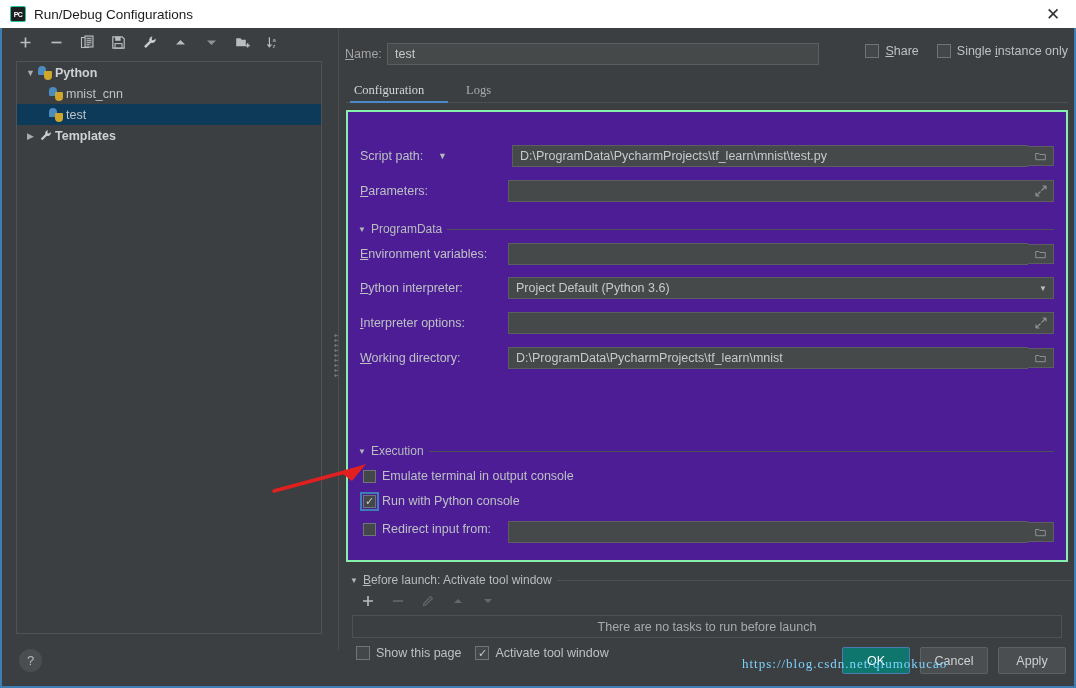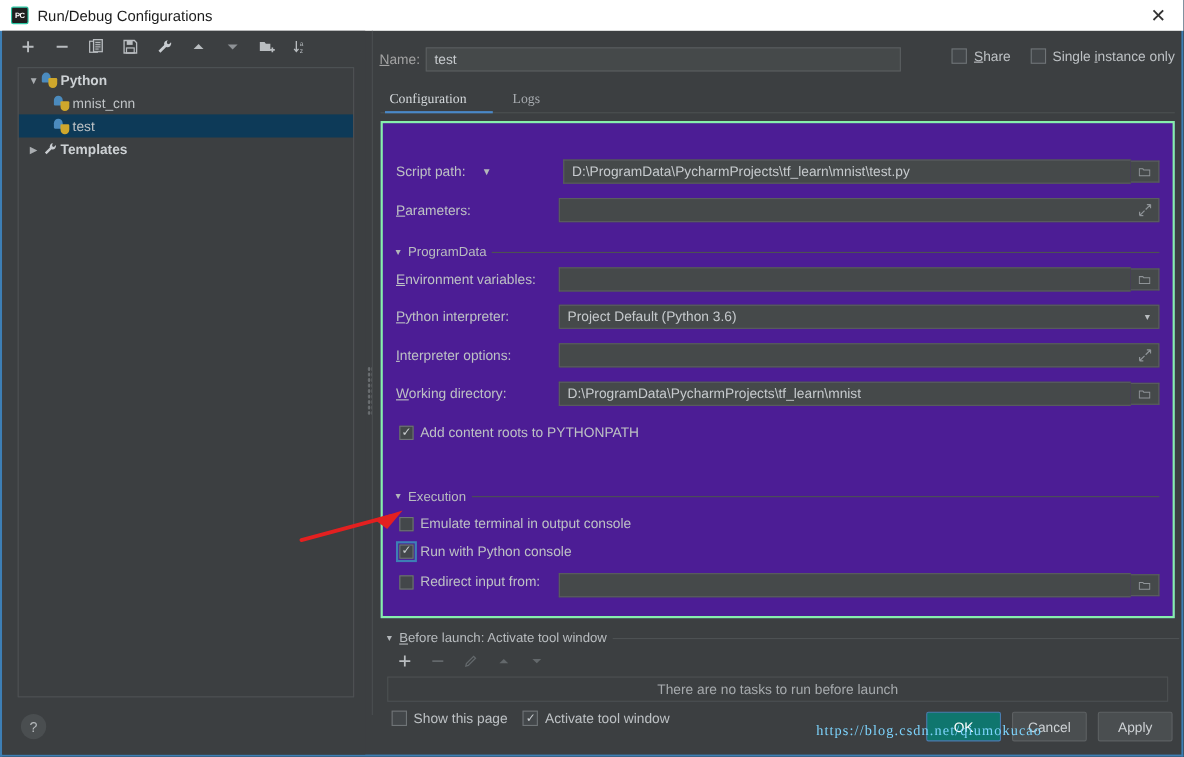--- a/index.html
+++ b/index.html
@@ -340,24 +340,20 @@
       </div>
       <div class="fieldwrap" style="left:160px;right:12px;top:235px;">
         <div class="txtfield" style="flex:1;border-right:none;">D:\ProgramData\PycharmProjects\tf_learn\mnist</div>
         <div class="txtfield ibtn" style="width:26px;border-left:none;">
           <svg width="14" height="13" viewBox="0 0 15 13">
               <path d="M1 2.4h4.4l1.1 1.4H14v7.1H1z" fill="none" stroke="#8f9498" stroke-width="1.3"></path>
             </svg>
         </div>
       </div>
 
-      <label class="cb" style="position:absolute;left:15px;top:274px;">
-        <span class="box on"></span>
-        <span>Add content roots to PYTHONPATH</span>
-      </label>
 
       <div class="grouphdr" style="top:332px;">
         <span class="gtri">▼</span>
         <span class="gtxt">Execution</span>
         <span class="gline"></span>
       </div>
 
       <label class="cb" style="position:absolute;left:15px;top:357px;">
         <span class="box"></span>
         <span>Emulate terminal in output console</span>

